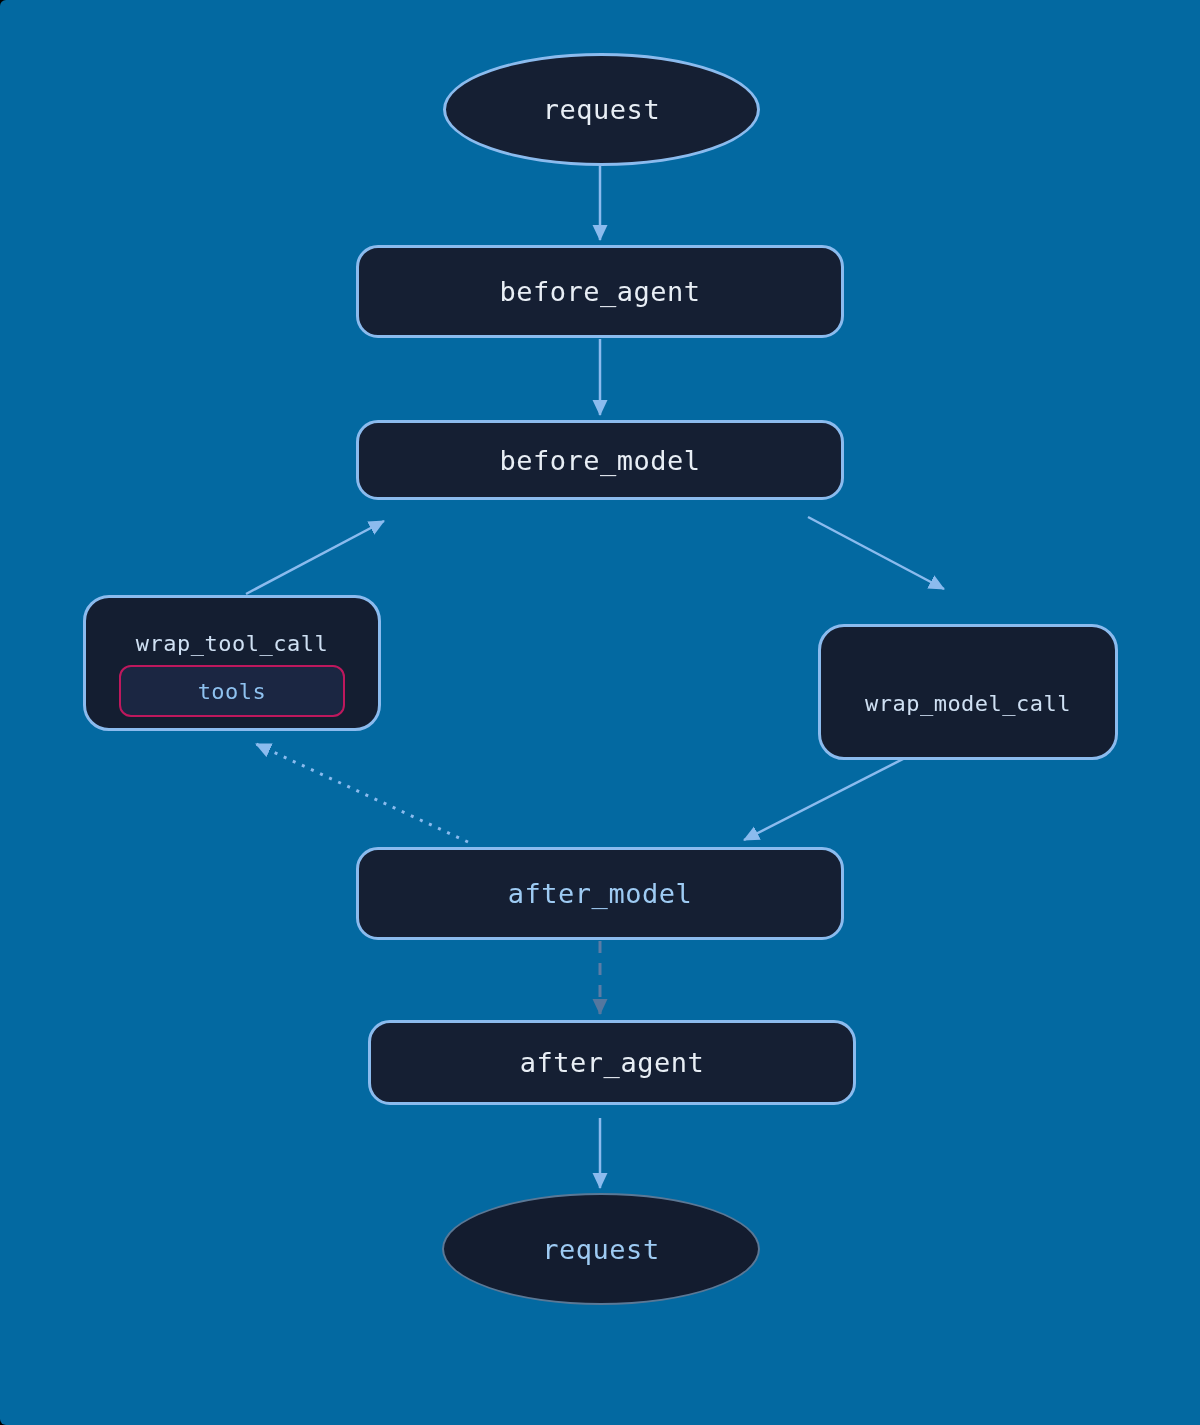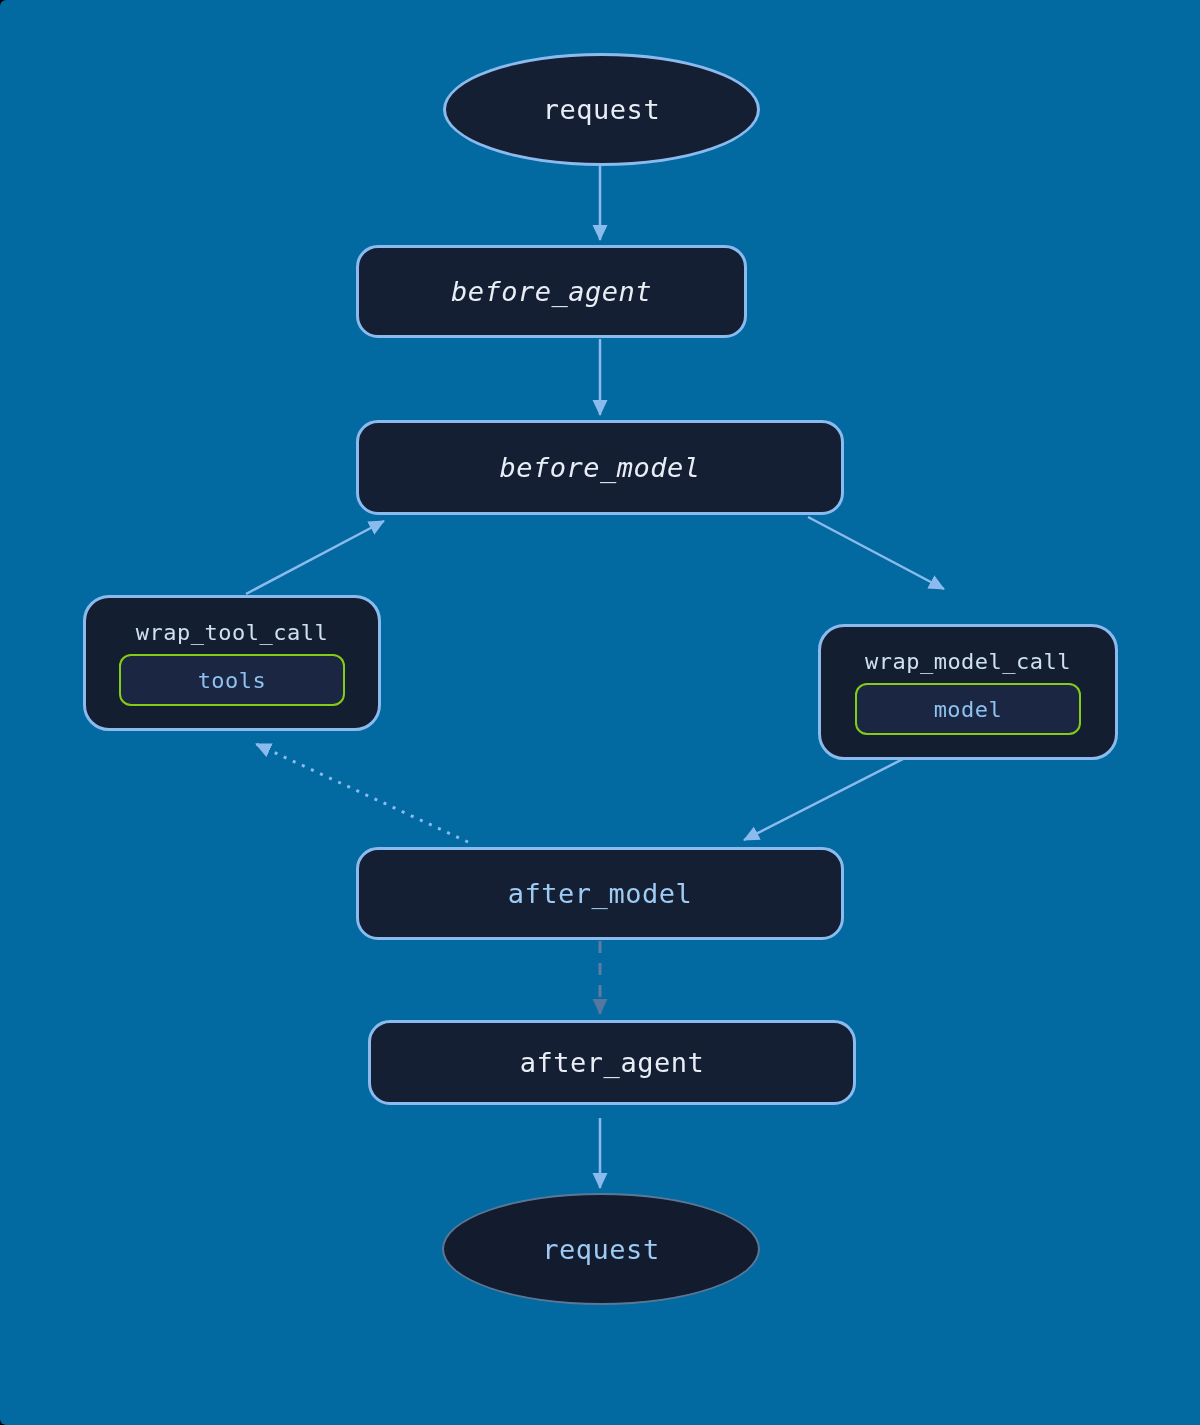--- a/index.html
+++ b/index.html
@@ -24,29 +24,29 @@
   .ellipse{border-radius:50%;}
   .node .label{letter-spacing:0.5px;}
   .text-white{color:#e8eef5;font-size:27px;}
   .text-accent{color:#9ecbf3;font-size:27px;}
   .wrap-node{
     position:absolute;
     box-sizing:border-box;
     background:#141e31;
     border:3px solid #8bbbee;
     border-radius:26px;
-    display:flex;flex-direction:column;align-items:center;justify-content:flex-start;
+    display:flex;flex-direction:column;align-items:center;justify-content:center;
     padding-top:22px;
   }
   .wrap-title{color:#cfe0f3;font-size:22px;letter-spacing:0.5px;}
   .inner-node{
     box-sizing:border-box;
     margin-top:9px;
     background:#1b2642;
-    border:2px solid #84cc16;
+    border:2px solid #be185d;
     border-radius:12px;
     display:flex;align-items:center;justify-content:center;
   }
   .inner-label{color:#8fc2f0;font-size:22px;letter-spacing:0.5px;}
   .result-node{border:2px solid #5a7896;background:#131c2f;}
 </style>
 </head>
 <body>
 
 <div class="canvas">
@@ -75,40 +75,37 @@
 
     <line x1="600" y1="941" x2="600" y2="1014" stroke="#5b7ca6" stroke-width="3" stroke-dasharray="12 10" marker-end="url(#ah-muted)"></line>
 
     <line x1="600" y1="1118" x2="600" y2="1188" stroke="#8bbbee" stroke-width="2.5" marker-end="url(#ah-bright)"></line>
   </svg>
 
   <div class="node ellipse" style="left:443px;top:53px;width:317px;height:113px;">
     <span class="label text-white">request</span>
   </div>
 
-  <div class="node rect" style="left:356px;top:245px;width:391px;height:93px;font-style:italic;">
+  <div class="node rect" style="left:356px;top:245px;width:488px;height:93px;">
     <span class="label text-white">before_agent</span>
   </div>
 
-  <div class="node rect" style="left:356px;top:420px;width:488px;height:95px;font-style:italic;">
+  <div class="node rect" style="left:356px;top:420px;width:488px;height:80px;">
     <span class="label text-white">before_model</span>
   </div>
 
   <div class="wrap-node" style="left:83px;top:595px;width:298px;height:136px;">
     <span class="wrap-title">wrap_tool_call</span>
     <div class="inner-node" style="width:226px;height:52px;">
       <span class="inner-label">tools</span>
     </div>
   </div>
 
   <div class="wrap-node" style="left:818px;top:624px;width:300px;height:136px;">
     <span class="wrap-title">wrap_model_call</span>
-    <div class="inner-node" style="width:226px;height:52px;">
-      <span class="inner-label">model</span>
-    </div>
   </div>
 
   <div class="node rect" style="left:356px;top:847px;width:488px;height:93px;justify-content:center;">
     <span class="label text-accent">after_model</span>
   </div>
 
   <div class="node rect" style="left:368px;top:1020px;width:488px;height:85px;">
     <span class="label text-white">after_agent</span>
   </div>
 

